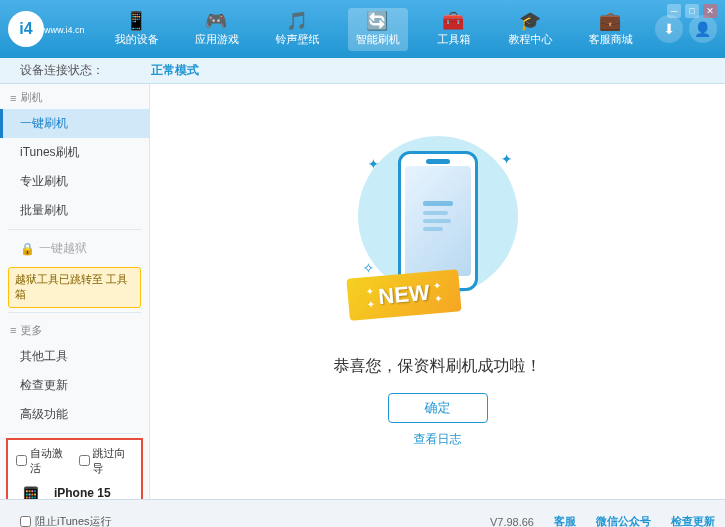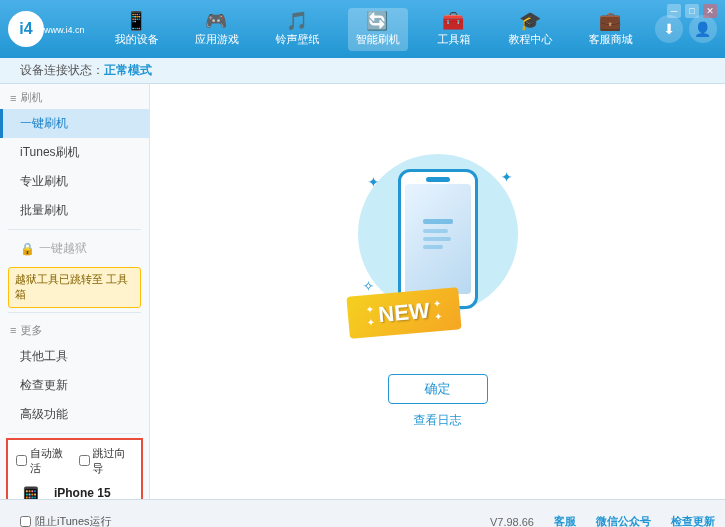--- a/index.html
+++ b/index.html
@@ -113,20 +113,21 @@
       display: flex;
       align-items: center;
       padding: 0 20px;
       border-bottom: 1px solid #c8dff0;
       font-size: 12px;
       color: #555;
     }
     .status-mode {
       color: #2196d3;
       font-weight: bold;
+      margin-left: 47px;
     }
 
     
     .main-layout {
       display: flex;
       height: calc(527px - 58px - 26px - 28px);
     }
 
     
     .sidebar {
@@ -171,20 +172,21 @@
     }
     .sidebar-warning-box {
       margin: 4px 8px;
       background: #fff3cd;
       border: 1px solid #ffc107;
       border-radius: 3px;
       padding: 4px 6px;
       font-size: 11px;
       color: #856404;
       line-height: 1.4;
+      font-family: Liberation Serif, serif;
     }
 
     
     .content {
       flex: 1;
       display: flex;
       flex-direction: column;
       align-items: center;
       justify-content: center;
       background: #fff;
@@ -545,20 +547,21 @@
             <span class="new-star">✦</span>
           </div>
           <span class="new-text">NEW</span>
           <div class="new-stars">
             <span class="new-star">✦</span>
             <span class="new-star">✦</span>
           </div>
         </div>
       </div>
 
+      <div class="success-text">恭喜您，保资料刷机成功啦！</div>
 
       <div class="confirm-btn">
         <span>确定</span>
       </div>
 
       <a class="log-link">查看日志</a>
 
     </div>
   </div>
 

